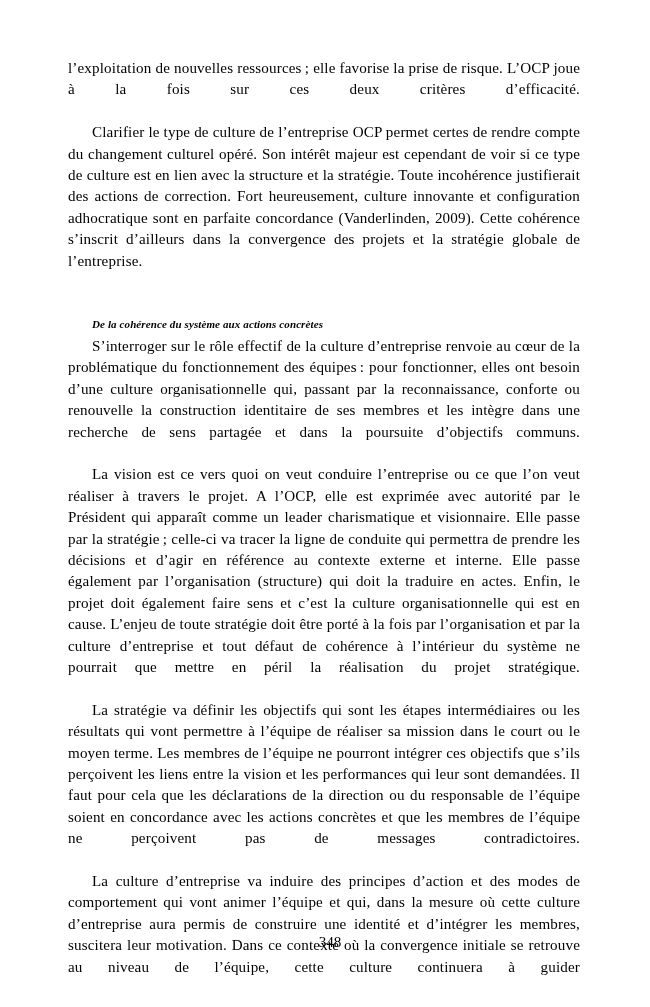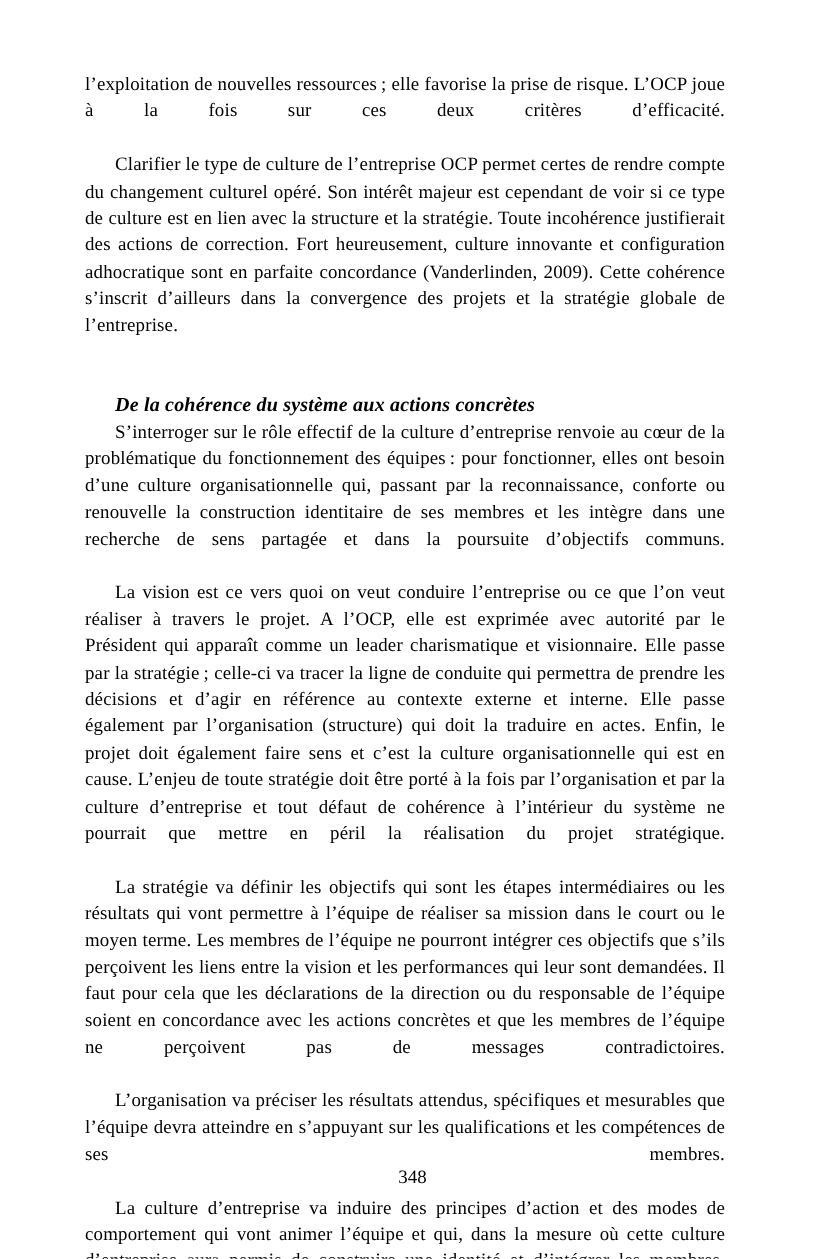--- a/index.html
+++ b/index.html
@@ -39,21 +39,21 @@
   }
   p.body-par.no-indent {
     text-indent: 0;
   }
   p.body-par:last-child {
     text-align: justify;
   }
   h2.section-heading {
     margin: 0;
     padding-top: 21px;
-    font-size: 16px;
+    font-size: 11px;
     line-height: 21.4px;
     font-weight: bold;
     font-style: italic;
     text-indent: 24px;
     text-align: left;
     letter-spacing: 0.01em;
   }
   .lead-term {
   }
   .page-number {
@@ -86,20 +86,19 @@
     <p class="body-par">Clarifier le type de culture de l’entreprise OCP permet certes de rendre compte du changement culturel opéré. Son intérêt majeur est cependant de voir si ce type de culture est en lien avec la structure et la stratégie. Toute incohérence justifierait des actions de correction. Fort heureusement, culture innovante et configuration adhocratique sont en parfaite concordance (Vanderlinden, 2009). Cette cohérence s’inscrit d’ailleurs dans la convergence des projets et la stratégie globale de l’entreprise.</p>
 
     <h2 class="section-heading">De la cohérence du système aux actions concrètes</h2>
 
     <p class="body-par">S’interroger sur le rôle effectif de la culture d’entreprise renvoie au cœur de la problématique du fonctionnement des équipes : pour fonctionner, elles ont besoin d’une culture organisationnelle qui, passant par la reconnaissance, conforte ou renouvelle la construction identitaire de ses membres et les intègre dans une recherche de sens partagée et dans la poursuite d’objectifs communs.</p>
 
     <p class="body-par"><span class="lead-term">La vision</span><span> est ce vers quoi on veut conduire l’entreprise ou ce que l’on veut réaliser à travers le projet. A l’OCP, elle est exprimée avec autorité par le Président qui apparaît comme un leader charismatique et visionnaire. Elle passe par la stratégie ; celle-ci va tracer la ligne de conduite qui permettra de prendre les décisions et d’agir en référence au contexte externe et interne. Elle passe également par l’organisation (structure) qui doit la traduire en actes. Enfin, le projet doit également faire sens et c’est la culture organisationnelle qui est en cause. L’enjeu de toute stratégie doit être porté à la fois par l’organisation et par la culture d’entreprise et tout défaut de cohérence à l’intérieur du système ne pourrait que mettre en péril la réalisation du projet stratégique.</span></p>
 
     <p class="body-par"><span class="lead-term">La stratégie</span><span> va définir les objectifs qui sont les étapes intermédiaires ou les résultats qui vont permettre à l’équipe de réaliser sa mission dans le court ou le moyen terme. Les membres de l’équipe ne pourront intégrer ces objectifs que s’ils perçoivent les liens entre la vision et les performances qui leur sont demandées. Il faut pour cela que les déclarations de la direction ou du responsable de l’équipe soient en concordance avec les actions concrètes et que les membres de l’équipe ne perçoivent pas de messages contradictoires.</span></p>
 
-    <p class="body-par"><span class="lead-term">L’organisation</span><span> va préciser les résultats attendus, spécifiques et mesurables que l’équipe devra atteindre en s’appuyant sur les qualifications et les compétences de ses membres.</span></p>
 
     <p class="body-par"><span class="lead-term">La culture d’entreprise</span><span> va induire des principes d’action et des modes de comportement qui vont animer l’équipe et qui, dans la mesure où cette culture d’entreprise aura permis de construire une identité et d’intégrer les membres, suscitera leur motivation. Dans ce contexte où la convergence initiale se retrouve au niveau de l’équipe, cette culture continuera à guider</span></p>
 
   </div>
 
   <div class="page-number">348</div>
 </div>
 
 </body></html>

